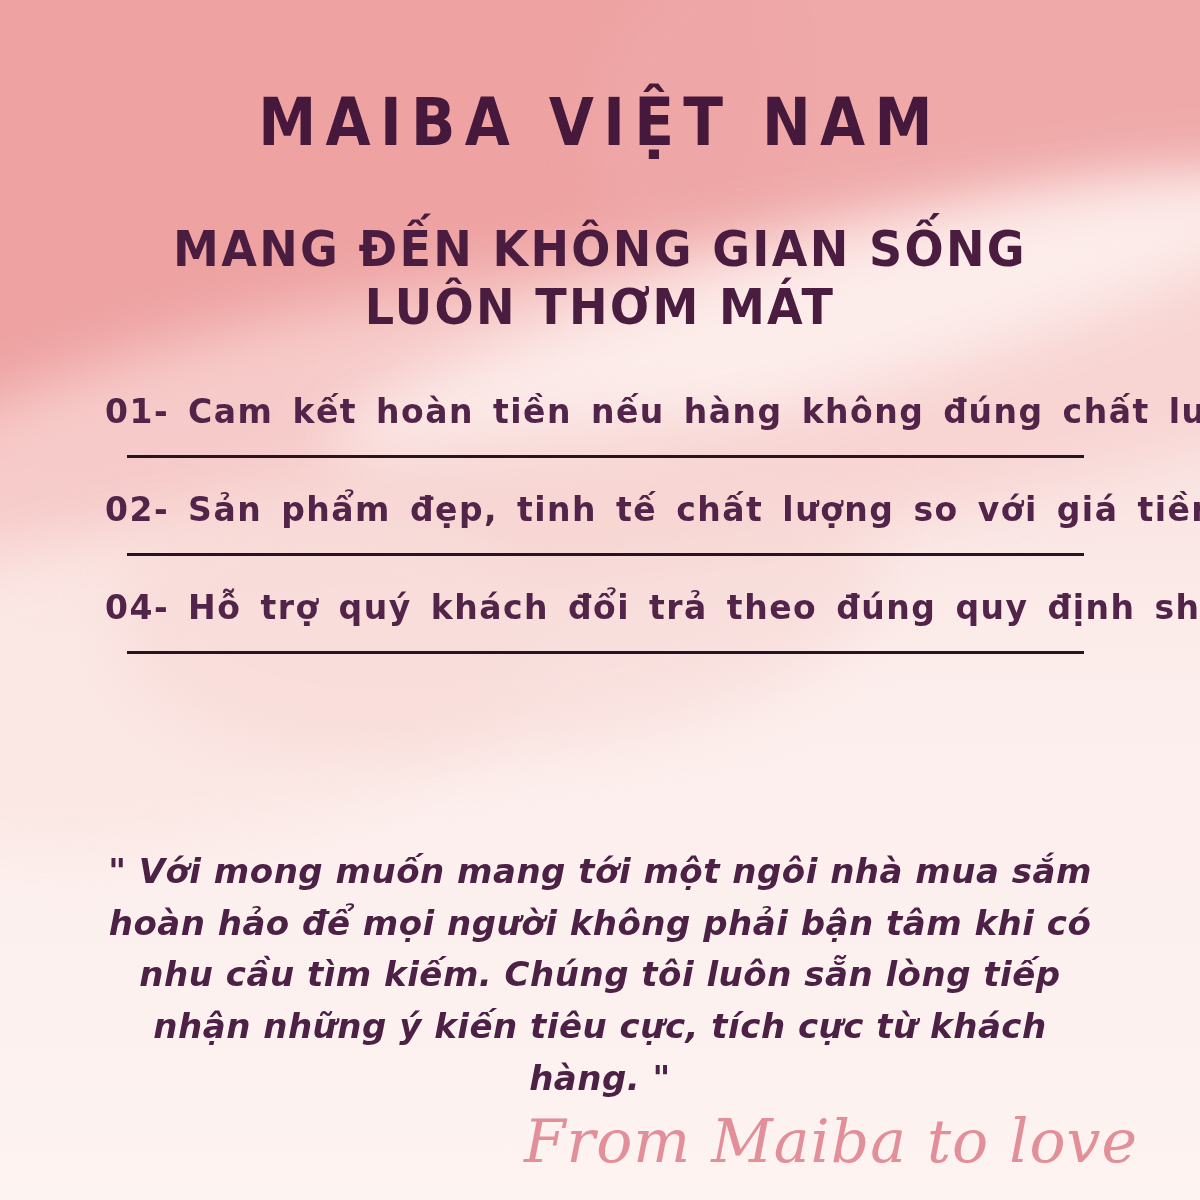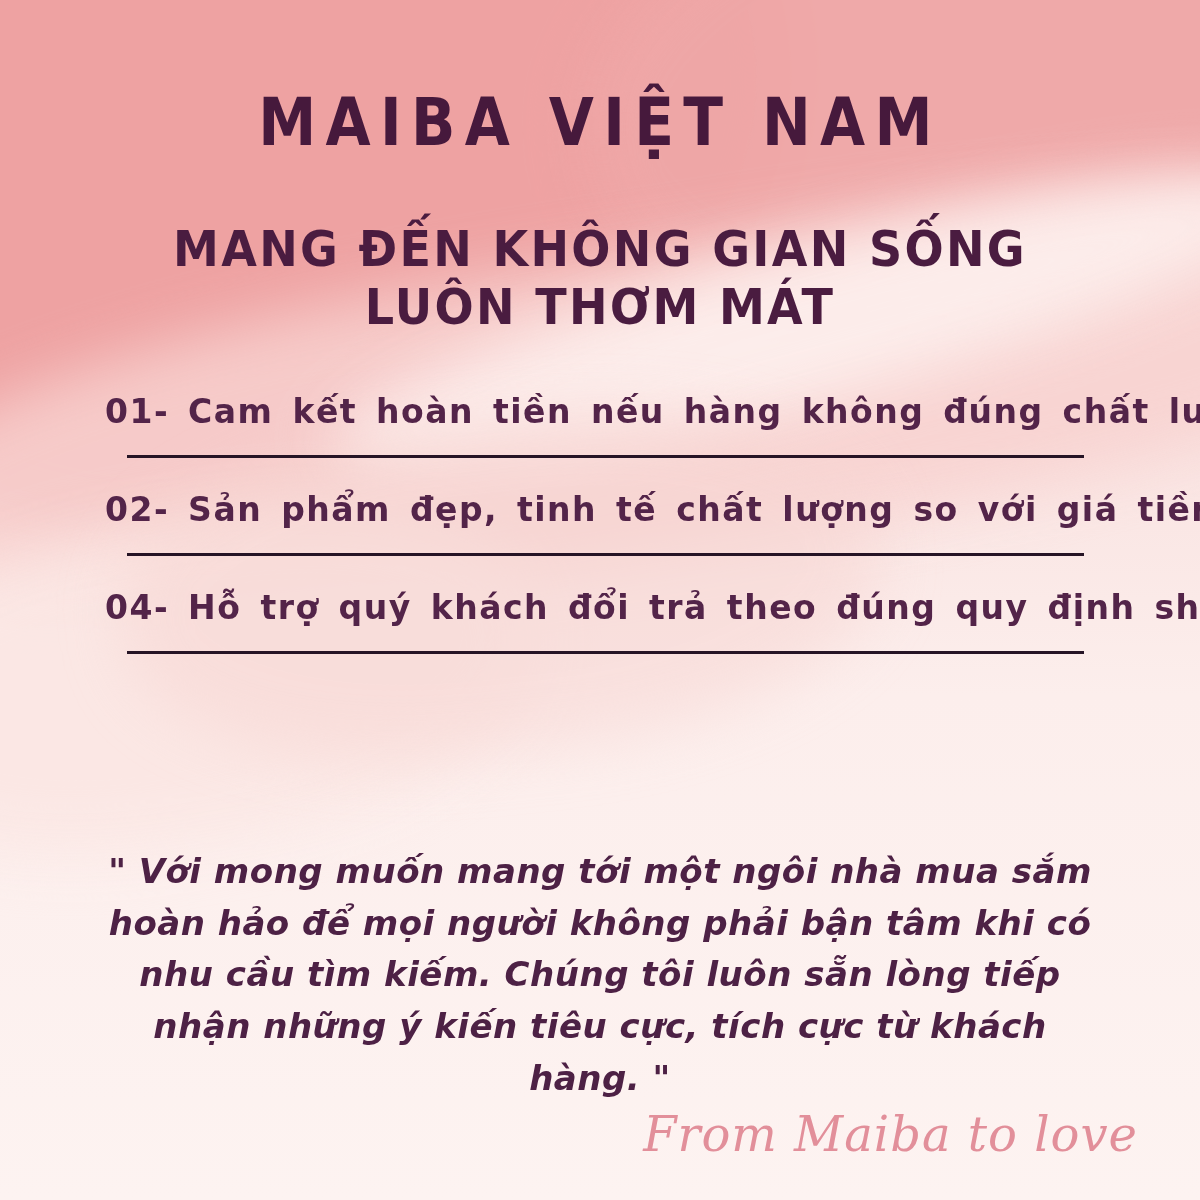--- a/index.html
+++ b/index.html
@@ -30,21 +30,21 @@
             line-height:1.16;transform:scale(.96,1.04);}
   .commitments{position:absolute;top:392px;left:105px;width:1000px;}
   .commit-item{margin-bottom:32px;}
   .commit-label{font-size:33px;font-weight:700;color:#532449;letter-spacing:1.5px;
                 word-spacing:6px;white-space:nowrap;}
   .rule{margin-top:24px;width:957px;border:none;border-top:3px solid #261425;height:0;}
   .quote{position:absolute;top:846px;left:100px;width:1000px;text-align:center;
          font-size:34px;font-weight:700;font-style:italic;color:#4d2145;
          line-height:1.52;letter-spacing:.5px;}
   .signature{position:absolute;top:1106px;right:62px;font-family:"DejaVu Serif",serif;
-             font-style:italic;font-size:48px;color:#e28f9a;letter-spacing:1px;}
+             font-style:italic;font-size:60px;color:#e28f9a;letter-spacing:1px;}
 </style>
 </head>
 <body>
 
 <div class="poster">
   <div class="blob blob-topleft"></div>
   <div class="blob blob-topright"></div>
   <div class="blob blob-midband"></div>
   <div class="blob blob-streak"></div>
   <div class="blob blob-lowleft"></div>

